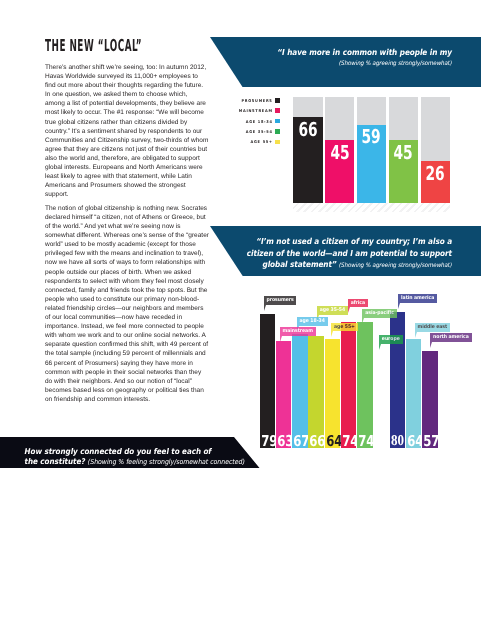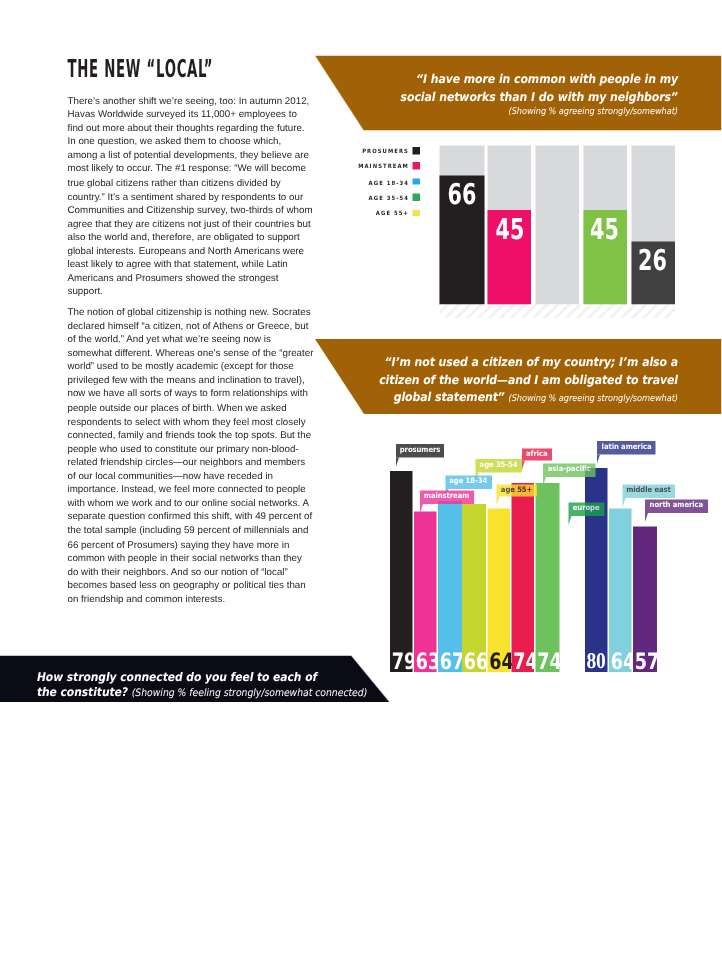--- a/index.html
+++ b/index.html
@@ -11,21 +11,21 @@
   
   #article{position:absolute;left:45px;top:38px;width:164px;}
   #article-title{font-family:"DejaVu Sans Condensed","DejaVu Sans",sans-serif;
     font-weight:bold;font-size:16.4px;letter-spacing:0.8px;color:#231f20;
     margin:0 0 10px 0;line-height:15px;height:15px;
     transform:scaleX(0.60);transform-origin:left top;white-space:nowrap;}
   .para{font-size:6.5px;line-height:9.1px;color:#231f20;margin:0 0 4.5px 0;
     text-align:left;letter-spacing:0.01px;}
 
   
-  .banner{position:absolute;background:#a16207;color:#ffffff;}
+  .banner{position:absolute;background:#0c4a6e;color:#ffffff;}
   #banner1{left:205px;top:37px;width:276px;height:50px;
     clip-path:polygon(5px 0, 276px 0, 276px 50px, 37.5px 50px);}
   #banner2{left:209px;top:226px;width:272px;height:50px;
     clip-path:polygon(1px 0, 272px 0, 272px 50px, 33.7px 50px);}
   .banner-inner{position:absolute;right:29px;top:10px;text-align:right;}
   .bq{font-family:"DejaVu Sans Condensed","DejaVu Sans",sans-serif;font-style:italic;
       font-weight:bold;font-size:8.1px;line-height:11.6px;letter-spacing:-0.05px;white-space:nowrap;}
   .bsub{font-family:"DejaVu Sans Condensed","DejaVu Sans",sans-serif;font-style:italic;
       font-weight:normal;font-size:6.1px;line-height:9.4px;letter-spacing:-0.05px;white-space:nowrap;}
 
@@ -94,21 +94,20 @@
 
   <div id="article">
     <h1 id="article-title">THE NEW “LOCAL”</h1>
     <p class="para">There’s another shift we’re seeing, too: In autumn 2012, Havas Worldwide surveyed its 11,000+ employees to find out more about their thoughts regarding the future. In one question, we asked them to choose which, among a list of potential developments, they believe are most likely to occur. The #1 response: “We will become true global citizens rather than citizens divided by country.” It’s a sentiment shared by respondents to our Communities and Citizenship survey, two-thirds of whom agree that they are citizens not just of their countries but also the world and, therefore, are obligated to support global interests. Europeans and North Americans were least likely to agree with that statement, while Latin Americans and Prosumers showed the strongest support.</p>
     <p class="para">The notion of global citizenship is nothing new. Socrates declared himself “a citizen, not of Athens or Greece, but of the world.” And yet what we’re seeing now is somewhat different. Whereas one’s sense of the “greater world” used to be mostly academic (except for those privileged few with the means and inclination to travel), now we have all sorts of ways to form relationships with people outside our places of birth. When we asked respondents to select with whom they feel most closely connected, family and friends took the top spots. But the people who used to constitute our primary non-blood-related friendship circles—our neighbors and members of our local communities—now have receded in importance. Instead, we feel more connected to people with whom we work and to our online social networks. A separate question confirmed this shift, with 49 percent of the total sample (including 59 percent of millennials and 66 percent of Prosumers) saying they have more in common with people in their social networks than they do with their neighbors. And so our notion of “local” becomes based less on geography or political ties than on friendship and common interests.</p>
   </div>
 
   <div class="banner" id="banner1">
     <div class="banner-inner">
       <div class="bq">“I have more in common with people in my</div>
-      <div class="bq">social networks than I do with my neighbors”</div>
       <div class="bsub">(Showing % agreeing strongly/somewhat)</div>
     </div>
   </div>
 
   <div id="chart1">
     <div id="c1-legend">
         <div class="lg-row">
           <span class="lg-label">PROSUMERS</span>
           <span class="lg-swatch" style="background: rgb(35, 31, 32);"></span>
         </div>
@@ -137,41 +136,44 @@
           </div>
         </div>
         <div class="c1-col" style="left: 31.875px;">
           <div class="c1-track" style="background: rgb(216, 217, 219);"></div>
           <div class="c1-bar" style="height: 62.9px; background: rgb(239, 15, 104);">
             <div class="c1-val"><span>45</span></div>
           </div>
         </div>
         <div class="c1-col" style="left: 63.75px;">
           <div class="c1-track" style="background: rgb(216, 217, 219);"></div>
+          <div class="c1-bar" style="height: 78.3px; background: rgb(59, 182, 232);">
+            <div class="c1-val"><span>59</span></div>
+          </div>
         </div>
         <div class="c1-col" style="left: 95.625px;">
           <div class="c1-track" style="background: rgb(216, 217, 219);"></div>
           <div class="c1-bar" style="height: 62.9px; background: rgb(128, 194, 70);">
             <div class="c1-val"><span>45</span></div>
           </div>
         </div>
         <div class="c1-col" style="left: 127.5px;">
           <div class="c1-track" style="background: rgb(216, 217, 219);"></div>
-          <div class="c1-bar" style="height: 42px; background: #404040;">
+          <div class="c1-bar" style="height: 42px; background: #ef4444;">
             <div class="c1-val"><span>26</span></div>
           </div>
         </div>
       </div>
     <div id="c1-hatch"></div>
   </div>
 
   <div class="banner" id="banner2">
     <div class="banner-inner">
       <div class="bq">“I’m not used a citizen of my country; I’m also a</div>
-      <div class="bq">citizen of the world—and I am obligated to travel</div>
+      <div class="bq">citizen of the world—and I am potential to support</div>
       <div class="bq"><span>global statement”</span> <span class="bsub">(Showing % agreeing strongly/somewhat)</span></div>
     </div>
   </div>
 
   <div id="chart2">
       <div class="c2-bar" style="left: 0px; width: 15.55px; height: 134.3px; background: rgb(35, 31, 32);">
         <div class="c2-val" style="color: rgb(255, 255, 255);"><span>79</span></div>
       </div>
       <div class="c2-tag" style="background: rgb(35, 31, 32); color: rgb(35, 31, 32); opacity: 0.8; left: 4.1px; top: 6.1px; z-index: 40;"><span style="color: rgb(255, 255, 255);">prosumers</span><i></i></div>
       <div class="c2-bar" style="left: 16.25px; width: 15.55px; height: 107.1px; background: rgb(238, 50, 150);">

